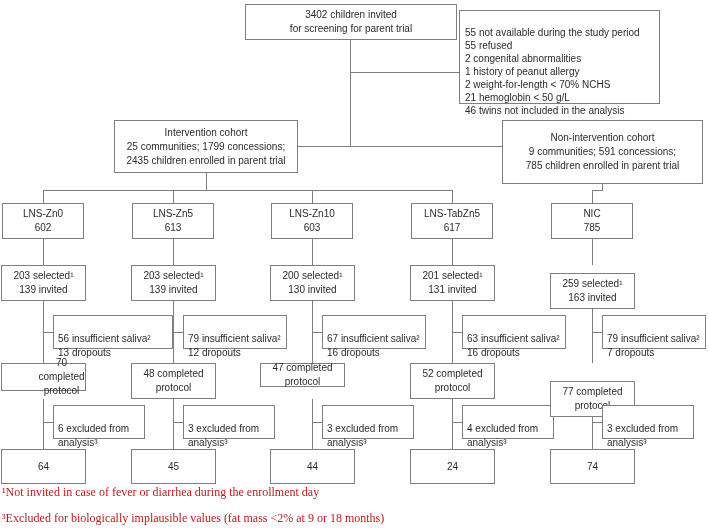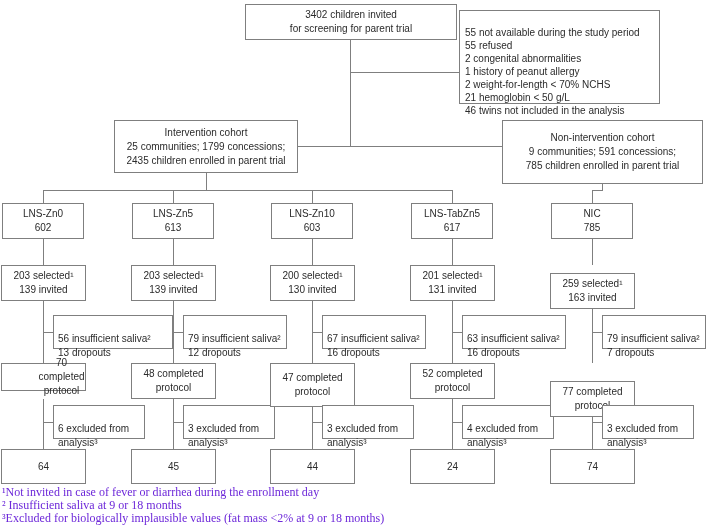--- a/index.html
+++ b/index.html
@@ -9,21 +9,21 @@
   }
   .lines{position:absolute;left:0;top:0;}
   .box{
     position:absolute;box-sizing:border-box;border:1px solid #7f7f7f;background:#fff;
     font-size:10px;line-height:14px;white-space:pre-line;
   }
   .c{display:flex;flex-direction:column;align-items:center;justify-content:center;text-align:center;}
   .l{padding:2px 4px;text-align:left;}
   .excl{line-height:13px;padding:2px 5px;}
   .fn{
-    position:absolute;left:2px;white-space:nowrap;color:#6d28d9;
+    position:absolute;left:2px;white-space:nowrap;color:#b91c1c;
     font-family:"Liberation Serif",serif;font-size:12px;line-height:13px;
   }
 </style>
 </head>
 <body>
 
 <div class="figure">
 
   <svg class="lines" width="709" height="528" viewBox="0 0 709 528">
     <g stroke="#7f7f7f" stroke-width="1" fill="none">
@@ -156,21 +156,21 @@
     <div>603</div>
   </div>
   <div class="box c" style="left:270px;top:265px;width:85px;height:36px;">
     <div>200 selected¹
 130 invited</div>
   </div>
   <div class="box l" style="left:322px;top:315px;width:104px;height:34px;">
     <div>67 insufficient saliva²
 16 dropouts</div>
   </div>
-  <div class="box c" style="left:270px;top:363px;width:85px;height:44px;">
+  <div class="box c" style="left:260px;top:363px;width:85px;height:24px;">
     <div>47 completed
 protocol</div>
   </div>
   <div class="box l" style="left:322px;top:405px;width:92px;height:34px;">
     <div>3 excluded from
 analysis³</div>
   </div>
   <div class="box c" style="left:270px;top:449px;width:85px;height:35px;">
     <div>44</div>
   </div>
@@ -217,16 +217,15 @@
   </div>
   <div class="box l" style="left:602px;top:405px;width:92px;height:34px;">
     <div>3 excluded from
 analysis³</div>
   </div>
   <div class="box c" style="left:550px;top:449px;width:85px;height:35px;">
     <div>74</div>
   </div>
 
   <div class="fn" style="top:486px;">¹Not invited in case of fever or diarrhea during the enrollment day</div>
-  <div class="fn" style="top:499px;">² Insufficient saliva at 9 or 18 months</div>
   <div class="fn" style="top:512px;">³Excluded for biologically implausible values (fat mass &lt;2% at 9 or 18 months)</div>
 
 </div>
 
 </body></html>

